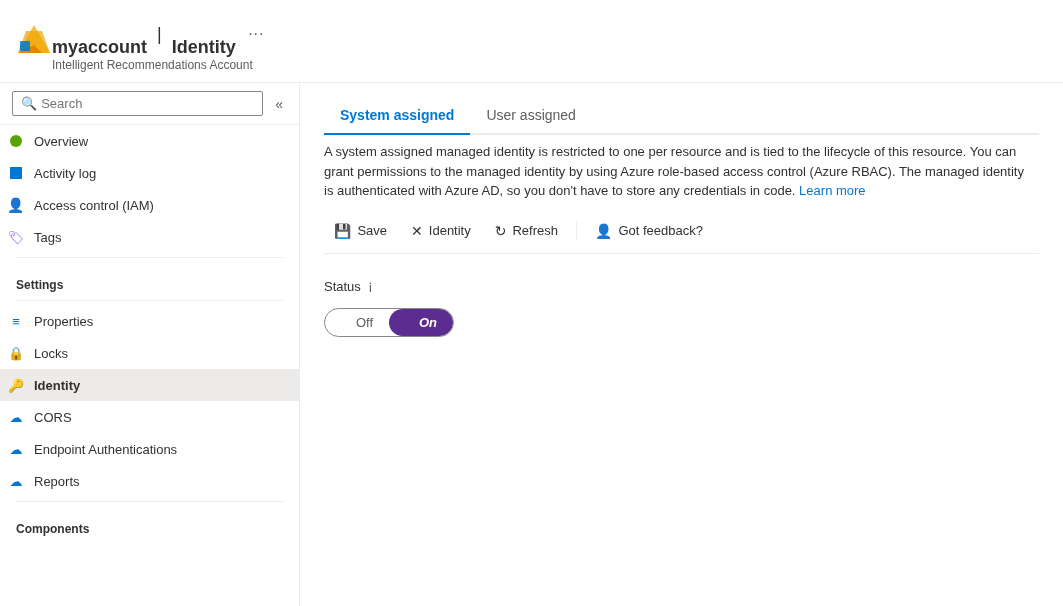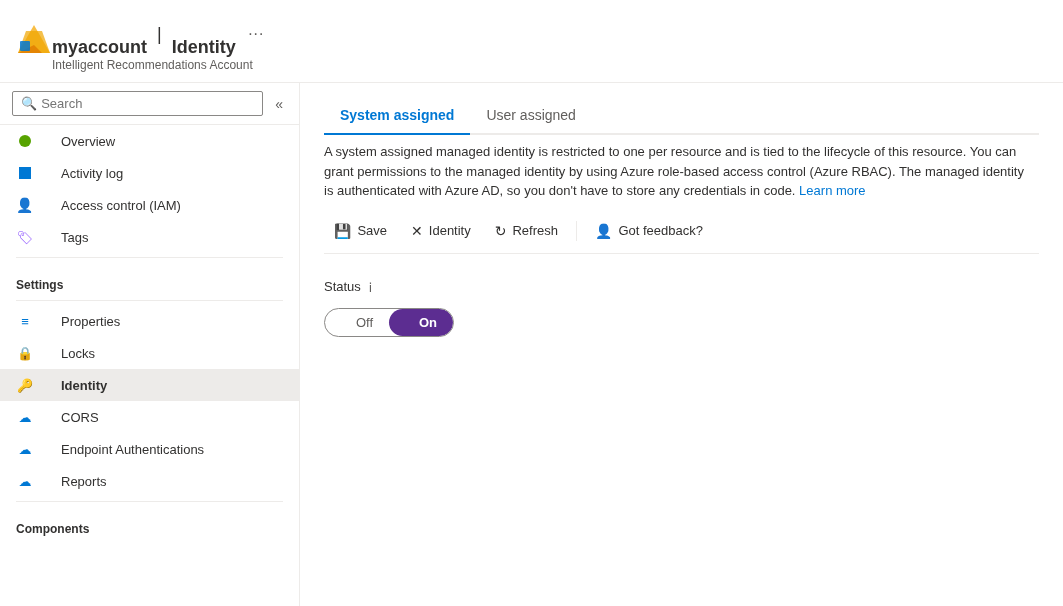--- a/index.html
+++ b/index.html
@@ -16,21 +16,21 @@
     .layout { display: flex; flex: 1; overflow: hidden; }
 
     
     .sidebar { width: 300px; border-right: 1px solid #edebe9; display: flex; flex-direction: column; overflow-y: auto; flex-shrink: 0; }
     .sidebar-search { padding: 8px 12px; border-bottom: 1px solid #edebe9; display: flex; align-items: center; gap: 8px; }
     .search-input-wrap { display: flex; align-items: center; border: 1px solid #8a8886; border-radius: 2px; padding: 4px 8px; flex: 1; background: #fff; }
     .search-input-wrap input { border: none; outline: none; font-size: 13px; width: 100%; }
     .search-icon { color: #605e5c; font-size: 13px; margin-right: 4px; }
     .collapse-btn { color: #605e5c; cursor: pointer; font-size: 14px; padding: 4px; }
 
-    .nav-item { display: flex; align-items: center; padding: 8px 17px; cursor: pointer; gap: 28px; font-size: 13px; color: #323130; }
+    .nav-item { display: flex; align-items: center; padding: 8px 8px; cursor: pointer; gap: 10px; font-size: 13px; color: #323130; }
     .nav-item.active { background: #edebe9; font-weight: 600; }
     .nav-item .nav-icon { width: 16px; height: 16px; display: flex; align-items: center; justify-content: center; flex-shrink: 0; }
 
     .section-label { padding: 16px 16px 4px; font-size: 12px; font-weight: 700; color: #323130; }
     .section-divider { border: none; border-top: 1px solid #edebe9; margin: 4px 16px; }
 
     
     .main { flex: 1; overflow-y: auto; padding: 0; }
     .main-inner { padding: 16px 24px; }
 
@@ -50,21 +50,21 @@
     .toolbar-btn .btn-icon { font-size: 14px; }
 
     
     .status-row { display: flex; align-items: center; gap: 8px; margin-bottom: 12px; }
     .status-label { font-size: 13px; color: #323130; font-weight: 400; }
     .info-icon { color: #605e5c; font-size: 13px; cursor: pointer; }
 
     
     .toggle-wrap { display: flex; align-items: center; border: 1.5px solid #8a8886; border-radius: 20px; overflow: hidden; background: #fff; width: 130px; }
     .toggle-option { flex: 1; text-align: right; padding: 6px 16px; font-size: 13px; cursor: pointer; color: #605e5c; }
-    .toggle-option.selected { background: #5c2d91; color: #fff; border-radius: 16px; font-weight: 600; }
+    .toggle-option.selected { background: #5c2d91; color: #fff; border-radius: 16px; font-weight: 600; font-style: italic; }
 
     
     .icon-circle-green { width: 12px; height: 12px; border-radius: 50%; background: #57a300; display: inline-block; }
     .icon-square-blue { width: 12px; height: 12px; background: #0078d4; display: inline-block; }
 
     
     .azure-logo { width: 36px; height: 36px; position: relative; }
   </style>
 </head>
 <body>

